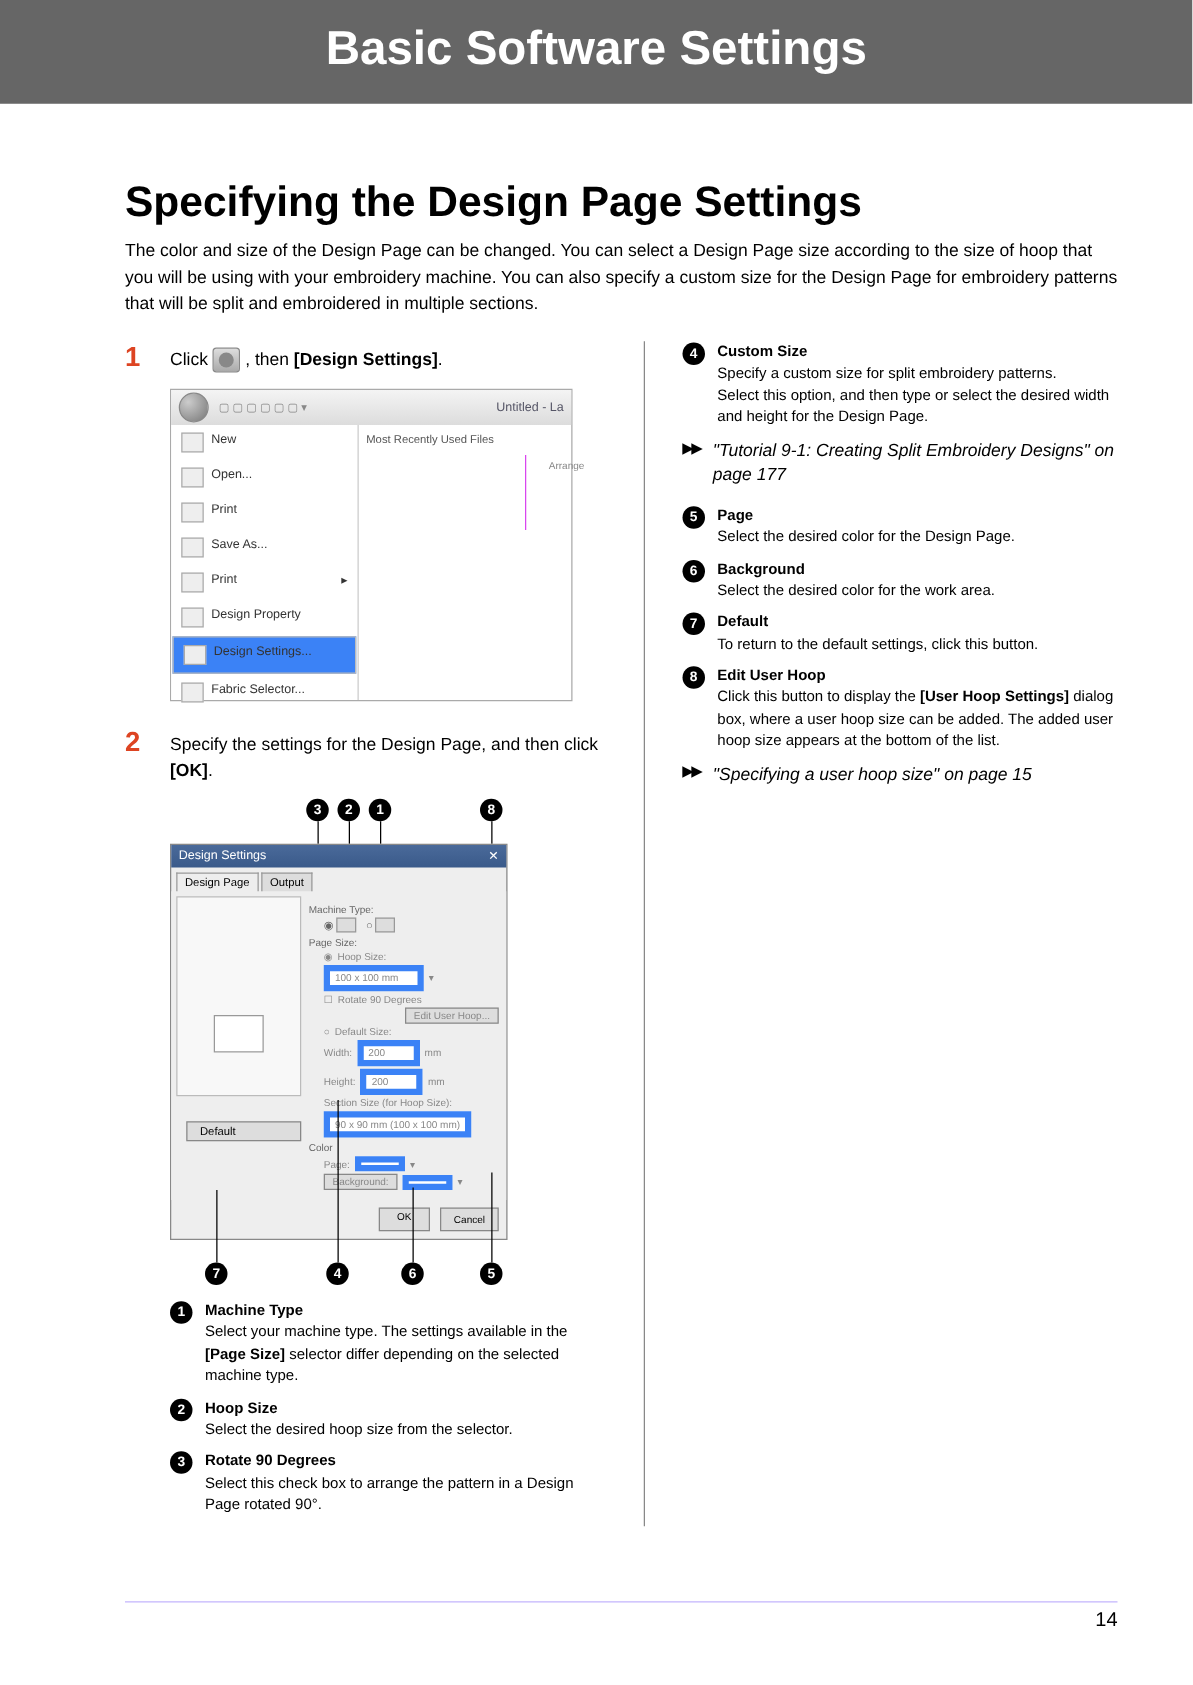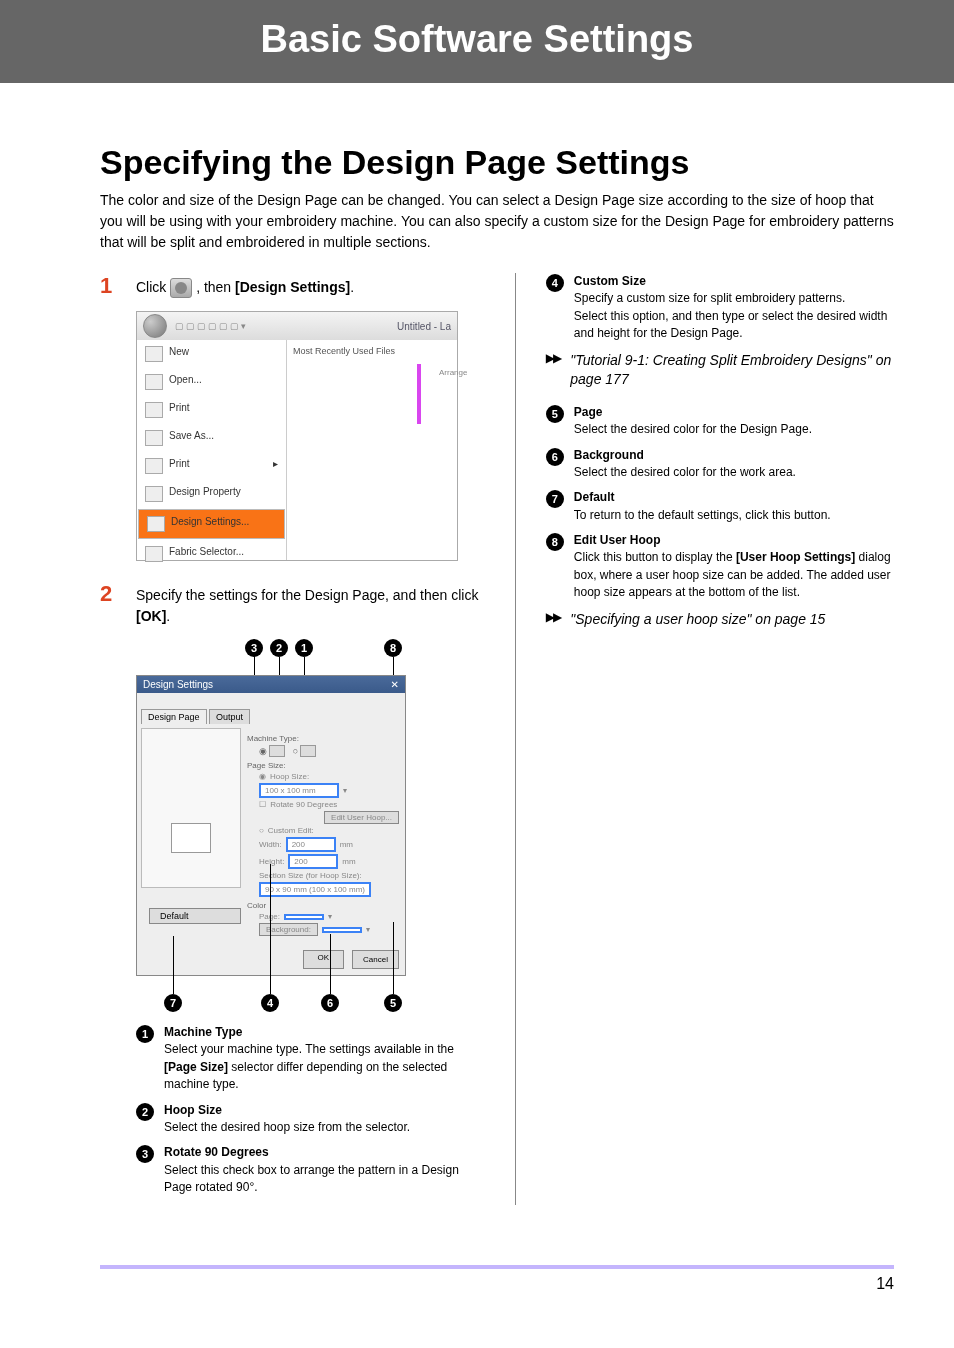--- a/index.html
+++ b/index.html
@@ -75,35 +75,35 @@
     .ss1-body { display: flex; height: 220px; }
     .ss1-menu { width: 150px; background: #fff; border-right: 1px solid #ccc; }
     .ss1-menu-item {
       padding: 6px 8px;
       display: flex;
       align-items: flex-start;
       gap: 6px;
       color: #333;
       font-size: 10px;
     }
-    .ss1-menu-item.sel { background: #f97316; border: 1px solid #bbb; margin: 1px; }
+    .ss1-menu-item.sel { background: #3b82f6; border: 1px solid #bbb; margin: 1px; }
     .ss1-menu-item .m-icon {
       width: 18px; height: 16px;
       background: #eee;
       border: 1px solid #aaa;
       display: inline-block;
     }
     .ss1-right { flex: 1; padding: 6px; color: #555; font-size: 9px; position: relative; }
     .ss1-right-panel {
       position: absolute;
       right: 0;
       top: 24px;
       width: 30px;
       height: 60px;
-      border-left: 4px solid #d946ef;
+      border-left: 1px solid #d946ef;
       font-size: 8px;
       color: #888;
       padding: 4px 18px;
     }
     
     .screenshot-2 {
       border: 1px solid #888;
       margin: 10px 0 10px 36px;
       width: 270px;
       font-size: 9px;
@@ -111,32 +111,32 @@
       position: relative;
     }
     .ss2-title {
       background: linear-gradient(#4a6a9a, #3a5a8a);
       color: #fff;
       padding: 3px 6px;
       font-size: 10px;
       display: flex;
       justify-content: space-between;
     }
-    .ss2-tabs { padding: 16px 4px 0 4px; }
+    .ss2-tabs { padding: 4px 4px 0 4px; }
     .ss2-tab { display: inline-block; background: #eee; border: 1px solid #999; border-bottom: none; padding: 2px 6px; font-size: 9px; }
     .ss2-body { display: flex; background: #eee; padding: 4px; gap: 4px; }
     .ss2-preview { width: 100px; height: 160px; background: #f8f8f8; border: 1px solid #bbb; display: flex; align-items: center; justify-content: center; flex-direction: column; }
     .ss2-preview .pv-box { width: 40px; height: 30px; border: 1px solid #999; background: #fff; margin-top: 60px;}
     .ss2-form { flex: 1; padding: 2px; color: #666; }
     .ss2-section-label { color: #666; font-size: 8px; margin: 4px 0 2px 0; }
     .ss2-radio-row { display: flex; gap: 8px; margin-bottom: 4px; padding-left: 12px;}
     .ss2-radio { display: flex; align-items: center; gap: 2px; }
     .ss2-radio .r-icon { width: 16px; height: 12px; background: #ddd; border: 1px solid #999; }
     .ss2-field-row { display: flex; align-items: center; gap: 4px; margin: 2px 0 2px 12px; font-size: 8px; color: #888;}
-    .ss2-input { border: 2px solid #3b82f6; background: #fff; padding: 1px 4px; font-size: 8px; color: #888; min-width: 50px;}
+    .ss2-input { border: 5px solid #3b82f6; background: #fff; padding: 1px 4px; font-size: 8px; color: #888; min-width: 50px;}
     .ss2-btn { border: 1px solid #888; background: #ddd; padding: 1px 6px; font-size: 8px; display: inline-block; }
     .ss2-bottom-btns { text-align: right; padding: 6px; display: flex; gap: 8px; justify-content: flex-end; }
     .ss2-default-btn { border: 1px solid #888; background: #ddd; padding: 2px 10px; font-size: 9px; margin: 20px 0 0 8px; display: inline-block;}
     .callout-num {
       width: 18px; height: 18px;
       background: #000;
       color: #fff;
       border-radius: 50%;
       display: inline-flex;
       align-items: center;
@@ -162,21 +162,21 @@
     }
     .item-body { flex: 1; font-size: 12px; line-height: 1.45; }
     .item-title { font-weight: bold; }
     
     .xref { display: flex; align-items: flex-start; margin: 6px 0 14px 0; }
     .xref-arrows { margin-right: 10px; font-size: 12px; letter-spacing: -2px; }
     .xref-text { font-style: italic; font-size: 14px; line-height: 1.4; }
     
     .left-items { margin-left: 36px; margin-top: 12px; }
     
-    .page-footer { border-top: 4px solid #c4b5fd; margin: 20px 60px 0 100px; text-align: right; padding-top: 6px; font-size: 16px; }
+    .page-footer { border-top: 1px solid #c4b5fd; margin: 20px 60px 0 100px; text-align: right; padding-top: 6px; font-size: 16px; }
     
     .ss2-wrap { position: relative; margin-left: 36px; width: 270px; padding: 26px 0 26px 0;}
     .co { position: absolute; }
     .co-line {
       position: absolute;
       background: #000;
     }
   </style>
 </head>
 <body>
@@ -292,21 +292,21 @@
                 <span class="ss2-radio">◉ <span class="r-icon"></span></span>
                 <span class="ss2-radio">○ <span class="r-icon"></span></span>
               </div>
               <div class="ss2-section-label">Page Size:</div>
               <div class="ss2-field-row">◉ <span>Hoop Size:</span></div>
               <div class="ss2-field-row"><span class="ss2-input" style="min-width:80px;">100 x 100 mm</span> ▾</div>
               <div class="ss2-field-row">☐ <span>Rotate 90 Degrees</span></div>
               <div class="ss2-field-row" style="justify-content:flex-end;">
                   <span class="ss2-btn">Edit User Hoop...</span>
                 </div>
-              <div class="ss2-field-row">○ <span>Custom Edit:</span></div>
+              <div class="ss2-field-row">○ <span>Default Size:</span></div>
               <div class="ss2-field-row">
                   <span>Width:</span> 
                   <span class="ss2-input">200</span> 
                   <span>mm</span>
                 </div>
               <div class="ss2-field-row">
                   <span>Height:</span> 
                   <span class="ss2-input">200</span> 
                   <span>mm</span>
                 </div>

